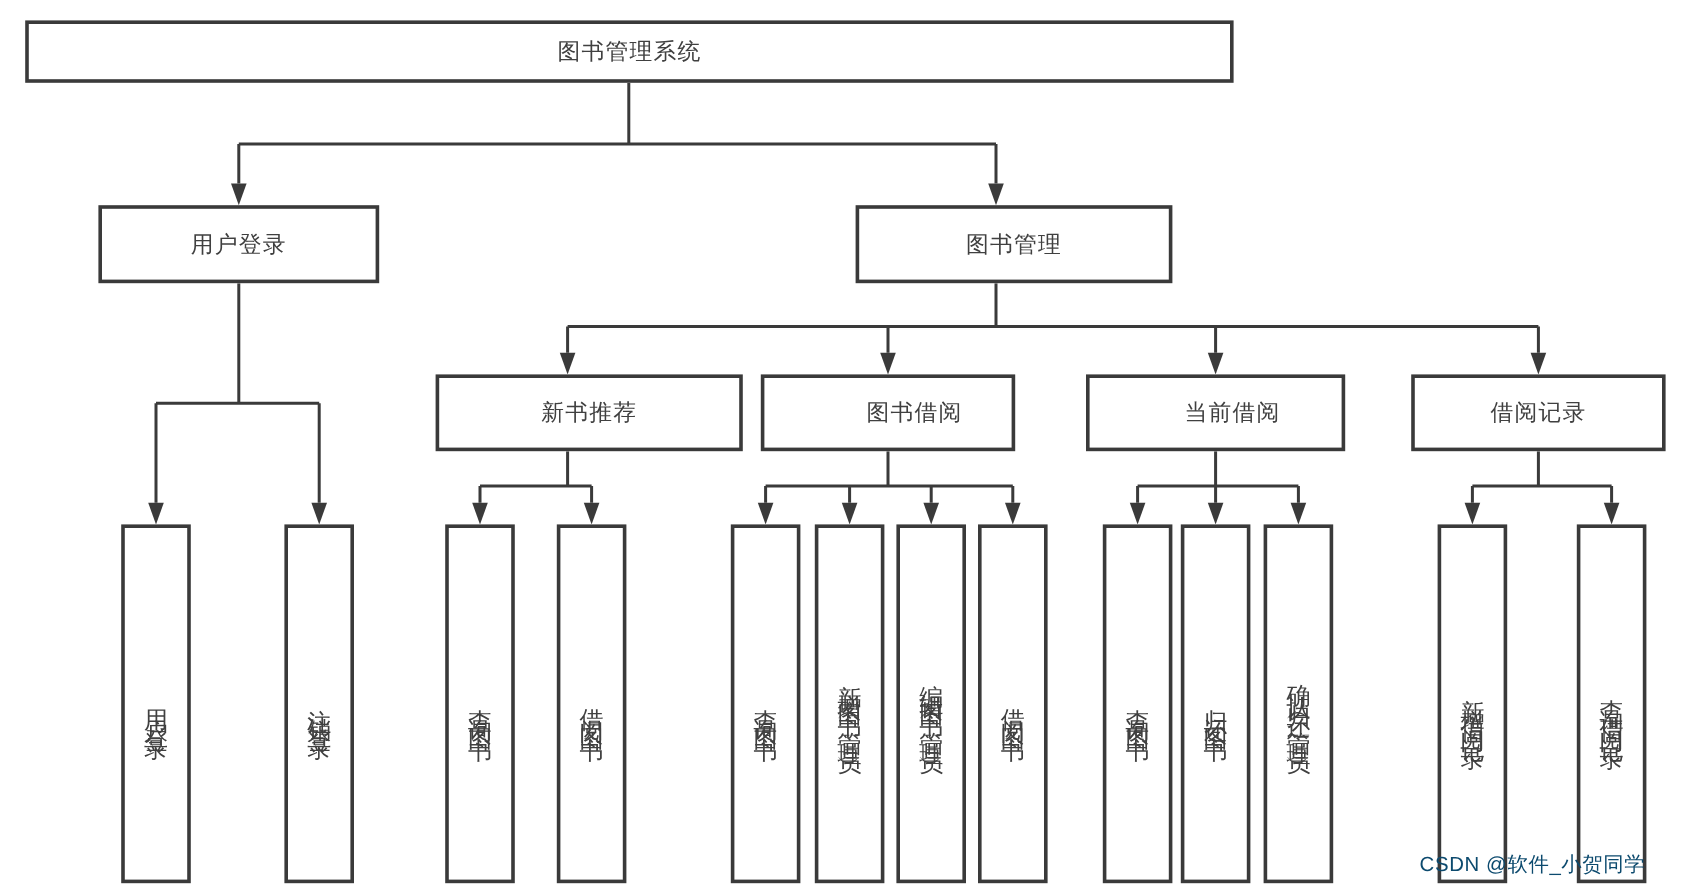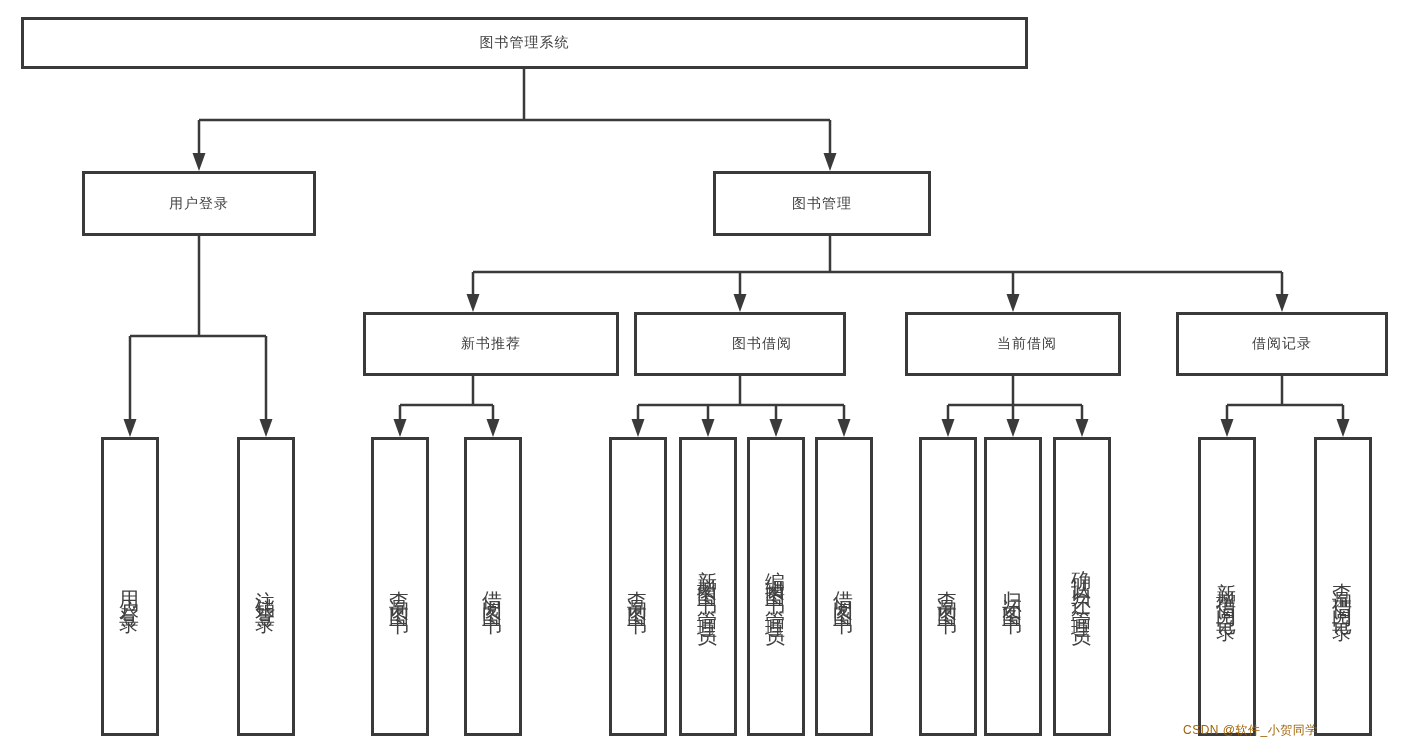--- a/index.html
+++ b/index.html
@@ -17,21 +17,21 @@
     width: 1405px; height: 747px;
   }
   .hbox {
     position: absolute;
     box-sizing: border-box;
     border: 3px solid #3a3a3a;
     background: #ffffff;
     display: flex;
     align-items: center;
     justify-content: center;
-    font-size: 14px;
+    font-size: 19px;
     letter-spacing: 1px;
     color: #404040;
     white-space: nowrap;
     z-index: 2;
   }
   .vbox {
     position: absolute;
     box-sizing: border-box;
     border: 3px solid #3a3a3a;
     background: #ffffff;
@@ -49,26 +49,25 @@
     font-size: 20px;
     letter-spacing: 8px;
     color: #404040;
     white-space: nowrap;
     margin-bottom: -8px; 
   }
   .watermark {
     position: absolute;
     left: 1183px;
     top: 709px;
-    font-size: 12px;
-    color: #a16207;
+    font-size: 17px;
+    color: #0c4a6e;
     letter-spacing: 0.5px;
     white-space: nowrap;
     z-index: 5;
-    margin-top: 13px;
   }
 </style>
 </head>
 <body>
 
 <div id="canvas">
 
   <svg id="connectors" viewBox="0 0 1405 747" xmlns="http://www.w3.org/2000/svg">
     <g stroke="#3a3a3a" stroke-width="2.5" fill="none">
 
@@ -109,21 +108,21 @@
     </g>
   </svg>
 
   <div class="hbox" style="left:21px; top:17px; width:1007px; height:52px;">
     <span>图书管理系统</span>
   </div>
 
   <div class="hbox" style="left:82px; top:171px; width:234px; height:65px;">
     <span>用户登录</span>
   </div>
-  <div class="hbox" style="left:713px; top:171px; width:218px; height:65px;justify-content:center;">
+  <div class="hbox" style="left:713px; top:171px; width:264px; height:65px;justify-content:center;">
     <span>图书管理</span>
   </div>
 
   <div class="hbox" style="left:363px; top:312px; width:256px; height:64px;">
     <span>新书推荐</span>
   </div>
   <div class="hbox" style="left:634px; top:312px; width:212px; height:64px;padding-left:44px;">
     <span>图书借阅</span>
   </div>
   <div class="hbox" style="left:905px; top:312px; width:216px; height:64px;padding-left:28px;">

